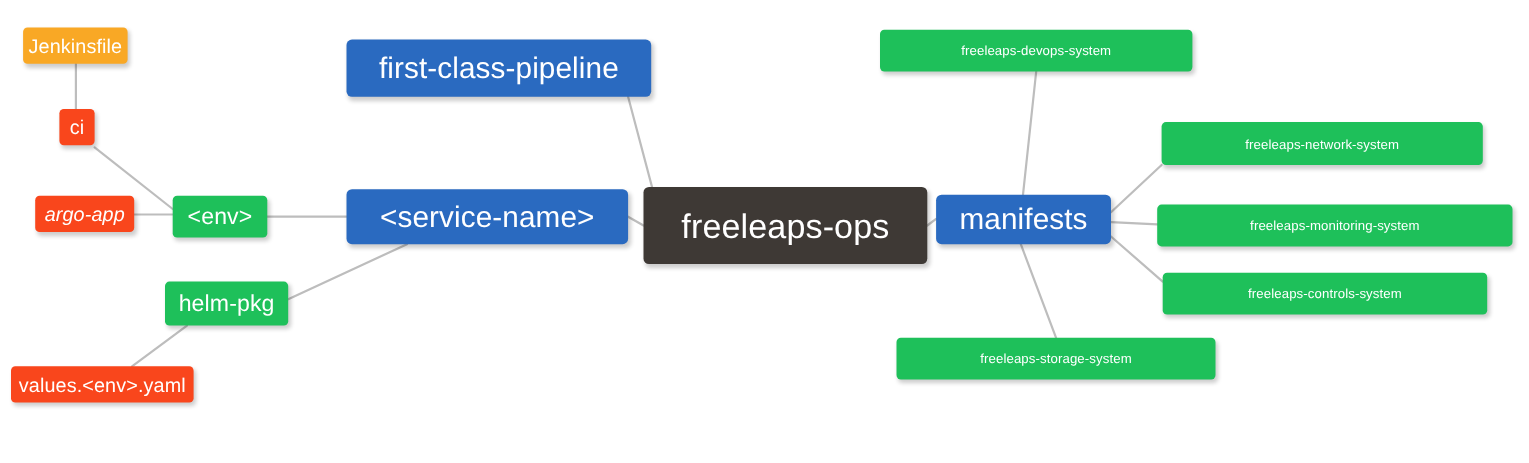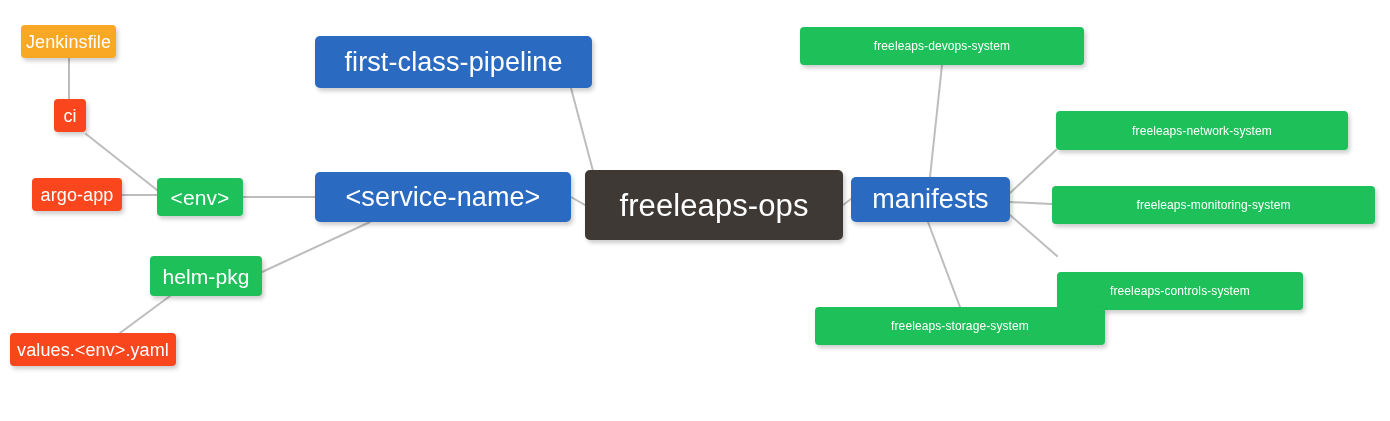--- a/index.html
+++ b/index.html
@@ -80,38 +80,38 @@
       </div>
       <div class="node lvl-2" style="left: 157px; top: 178px; width: 86px; height: 38px; background: rgb(30, 192, 90);">
         <span>&lt;env&gt;</span>
       </div>
       <div class="node lvl-2" style="left: 150px; top: 256px; width: 112px; height: 40px; background: rgb(30, 192, 90);">
         <span>helm-pkg</span>
       </div>
       <div class="node lvl-4" style="left: 54px; top: 99px; width: 32px; height: 33px; background: rgb(249, 70, 28);">
         <span>ci</span>
       </div>
-      <div class="node lvl-4" style="left: 32px; top: 178px; width: 90px; height: 33px; background: rgb(249, 70, 28);">
+      <div class="node lvl-4" style="left: 32px; top: 178px; width: 90px; height: 33px; background: rgb(249, 70, 28); font-style: italic;">
         <span>argo-app</span>
       </div>
       <div class="node lvl-4" style="left: 21px; top: 25px; width: 95px; height: 33px; background: rgb(249, 168, 37);">
         <span>Jenkinsfile</span>
       </div>
       <div class="node lvl-4" style="left: 10px; top: 333px; width: 166px; height: 33px; background: rgb(249, 70, 28);">
         <span>values.&lt;env&gt;.yaml</span>
       </div>
       <div class="node lvl-3" style="left: 800px; top: 27px; width: 284px; height: 38px; background: rgb(30, 192, 90);">
         <span>freeleaps-devops-system</span>
       </div>
       <div class="node lvl-3" style="left: 1056px; top: 111px; width: 292px; height: 39px; background: rgb(30, 192, 90);">
         <span>freeleaps-network-system</span>
       </div>
       <div class="node lvl-3" style="left: 1052px; top: 186px; width: 323px; height: 38px; background: rgb(30, 192, 90);">
         <span>freeleaps-monitoring-system</span>
       </div>
-      <div class="node lvl-3" style="left: 1057px; top: 272px; width: 246px; height: 38px; background: rgb(30, 192, 90);">
+      <div class="node lvl-3" style="left: 1057px; top: 248px; width: 295px; height: 38px; background: rgb(30, 192, 90);">
         <span>freeleaps-controls-system</span>
       </div>
       <div class="node lvl-3" style="left: 815px; top: 307px; width: 290px; height: 38px; background: rgb(30, 192, 90);">
         <span>freeleaps-storage-system</span>
       </div>
     </div>
 </div>
 
 </body></html>

